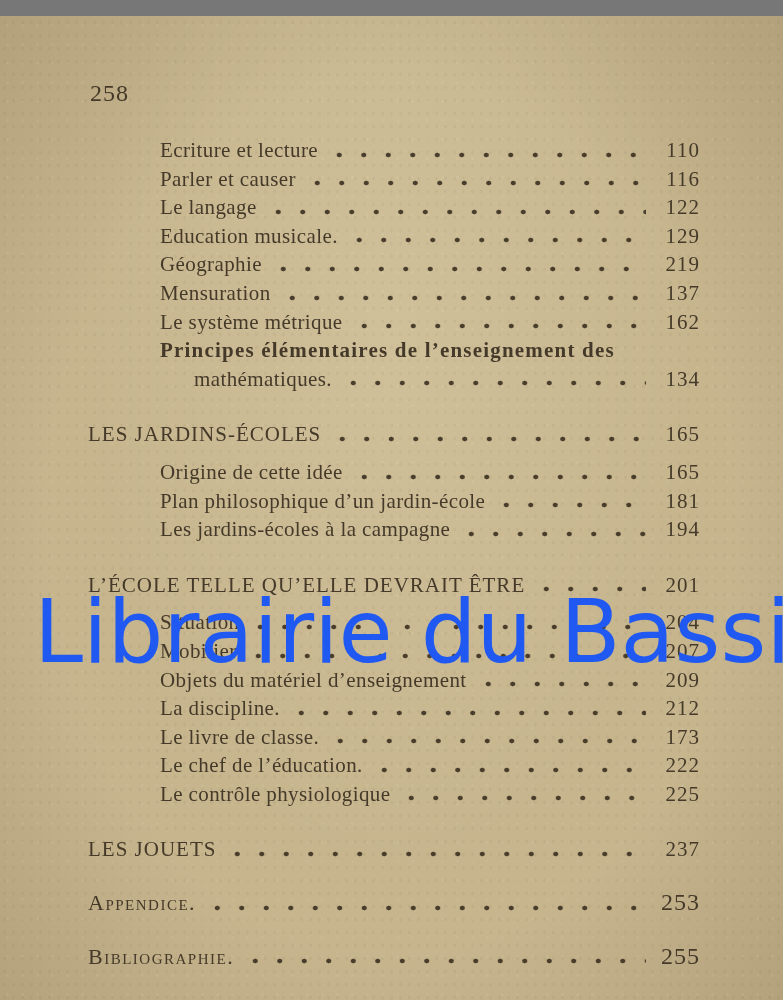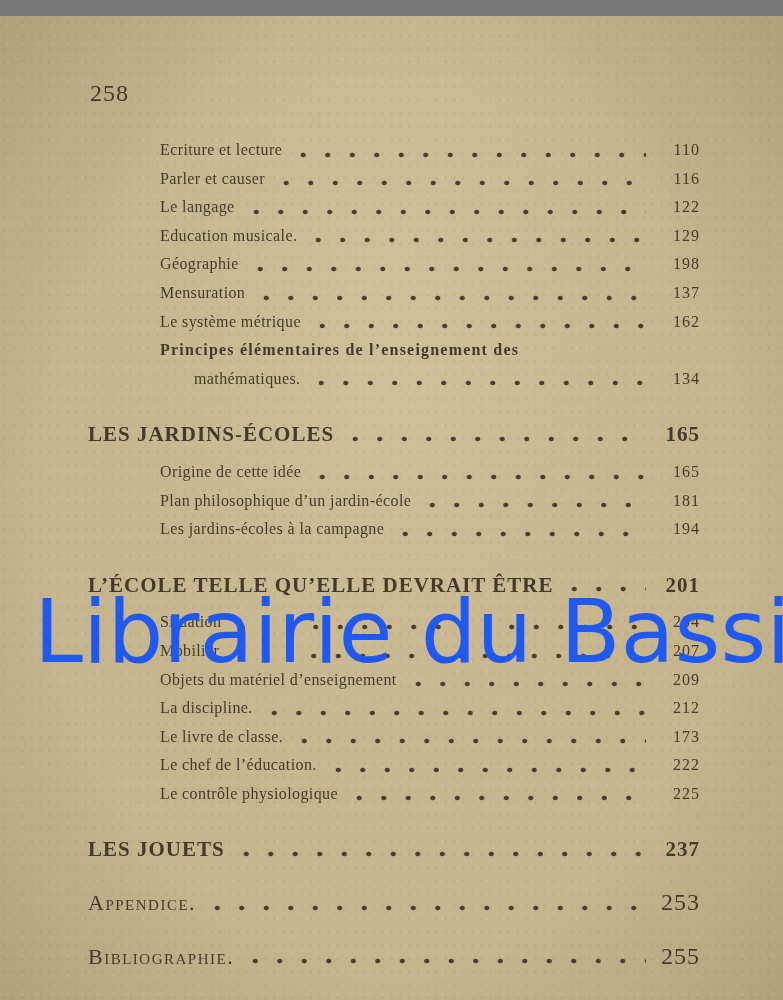--- a/index.html
+++ b/index.html
@@ -50,21 +50,21 @@
     font-size: 20px;
     letter-spacing: 4px;
     padding-top: 3px;
     white-space: nowrap;
   }
   .toc { position: relative; }
   .row {
     display: flex;
     align-items: baseline;
     line-height: 28.6px;
-    font-size: 16px;
+    font-size: 21px;
     padding-left: 72px;
   }
   .row .label { white-space: nowrap; letter-spacing: 0.4px; }
   .row .leader {
     flex: 1 1 auto;
     align-self: stretch;
     margin: 0 8px 0 9px;
     background-image: radial-gradient(circle, rgba(66,54,38,0.95) 2.1px, rgba(66,54,38,0) 2.7px);
     background-size: 24.5px 8px;
     background-repeat: repeat-x;
@@ -76,21 +76,21 @@
     text-align: right;
     letter-spacing: 1px;
   }
   .row--wrap-first { padding-left: 72px; font-weight: bold; }
   .row--wrap-first .label { white-space: normal; letter-spacing: 1.2px; }
   .row--wrap-cont { padding-left: 106px; }
   .row--section {
     padding-left: 0;
     margin-top: 27px;
     margin-bottom: 9px;
-    font-weight: 700;
+    font-weight: 400;
     font-size: 21px;
   }
   .row--section .label { letter-spacing: 1px; }
   .row--backmatter {
     padding-left: 0;
     margin-top: 24px;
     font-variant: small-caps;
     font-size: 22px;
   }
   .row--backmatter .label { letter-spacing: 1.5px; }
@@ -133,21 +133,21 @@
     <span class="pagenum">122</span>
   </div>
         <div class="row row--entry">
     <span class="label">Education musicale.</span>
     <span class="leader"></span>
     <span class="pagenum">129</span>
   </div>
         <div class="row row--entry">
     <span class="label">Géographie</span>
     <span class="leader"></span>
-    <span class="pagenum">198</span>
+    <span class="pagenum">219</span>
   </div>
         <div class="row row--entry">
     <span class="label">Mensuration</span>
     <span class="leader"></span>
     <span class="pagenum">137</span>
   </div>
         <div class="row row--entry">
     <span class="label">Le système métrique</span>
     <span class="leader"></span>
     <span class="pagenum">162</span>

